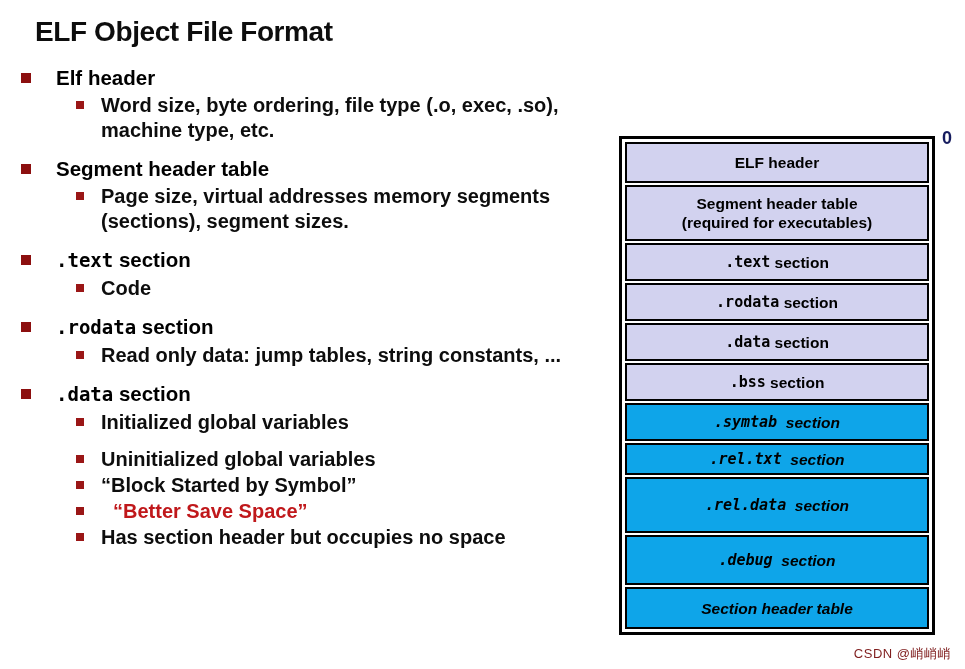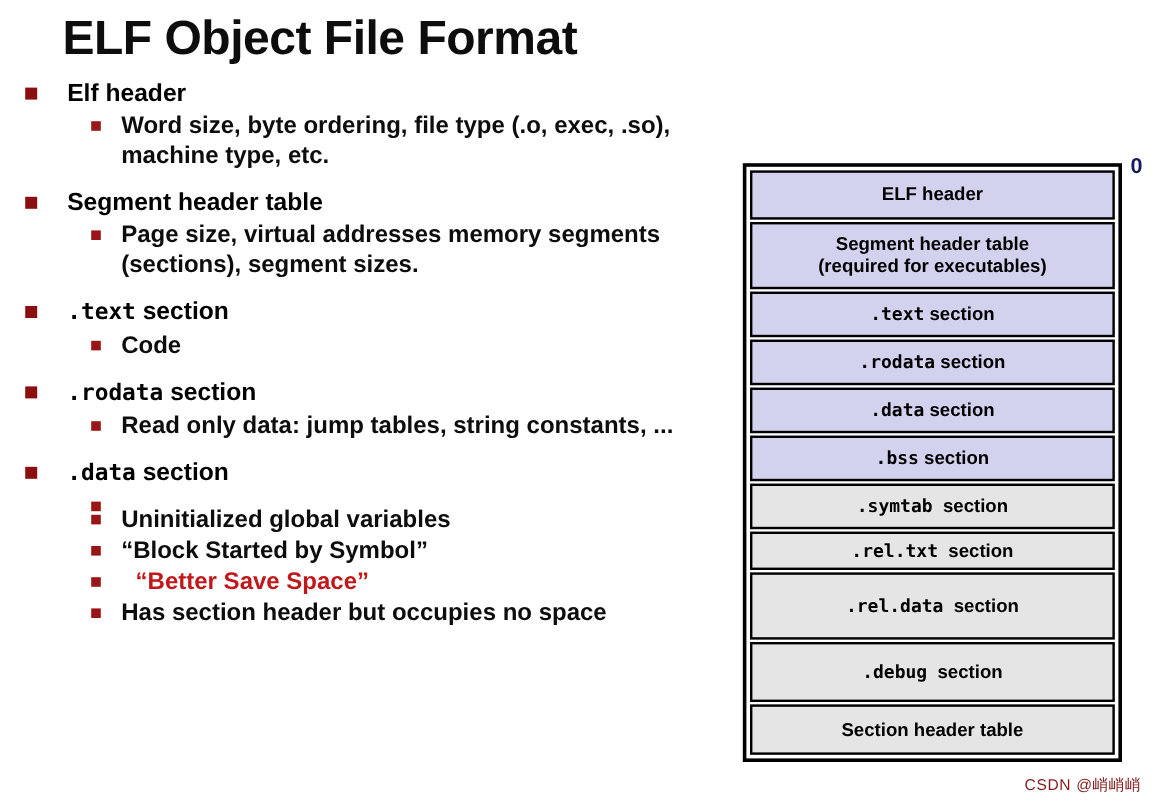--- a/index.html
+++ b/index.html
@@ -12,23 +12,23 @@
     height: 669px;
     position: relative;
     overflow: hidden;
     font-family: "Liberation Sans", sans-serif;
     color: #000000;
   }
 
   
   #slide-title {
     position: absolute;
-    left: 52px;
+    left: 35px;
     top: 8px;
-    font-size: 40px;
+    font-size: 28px;
     font-weight: bold;
     letter-spacing: -0.4px;
     line-height: 48px;
     color: #0d0d0d;
     white-space: nowrap;
   }
 
   
   #bullet-column {
     position: absolute;
@@ -107,21 +107,21 @@
     text-align: center;
     font-size: 15.5px;
     font-weight: bold;
     color: #000000;
     margin-bottom: 2px;
     padding: 3px 4px;
     line-height: 19px;
   }
   .dbox:last-child { margin-bottom: 0; }
   .fill-lav { background: #d2d2ef; }
-  .fill-gray { background: #e5e5e5; }
+  .fill-gray { background: #0ea5e9; font-style: italic; }
 
   .dmono {
     font-family: "DejaVu Sans Mono", "Liberation Mono", monospace;
     font-weight: bold;
     font-size: 15px;
   }
 
   #zero-label {
     position: absolute;
     left: 942px;
@@ -197,20 +197,21 @@
 
   <div class="gap-md"></div>
 
   <div class="bullet-row lvl1">
     <span class="sq"></span>
     <span class="mono">.data</span>
     <span>section</span>
   </div>
   <div class="bullet-row lvl2">
     <span class="sq"></span>
+    <span>Initialized global variables</span>
   </div>
 
   <div class="gap-md"></div>
 
   <div class="bullet-row lvl2">
     <span class="sq"></span>
     <span>Uninitialized global variables</span>
   </div>
   <div class="bullet-row lvl2">
     <span class="sq"></span>

